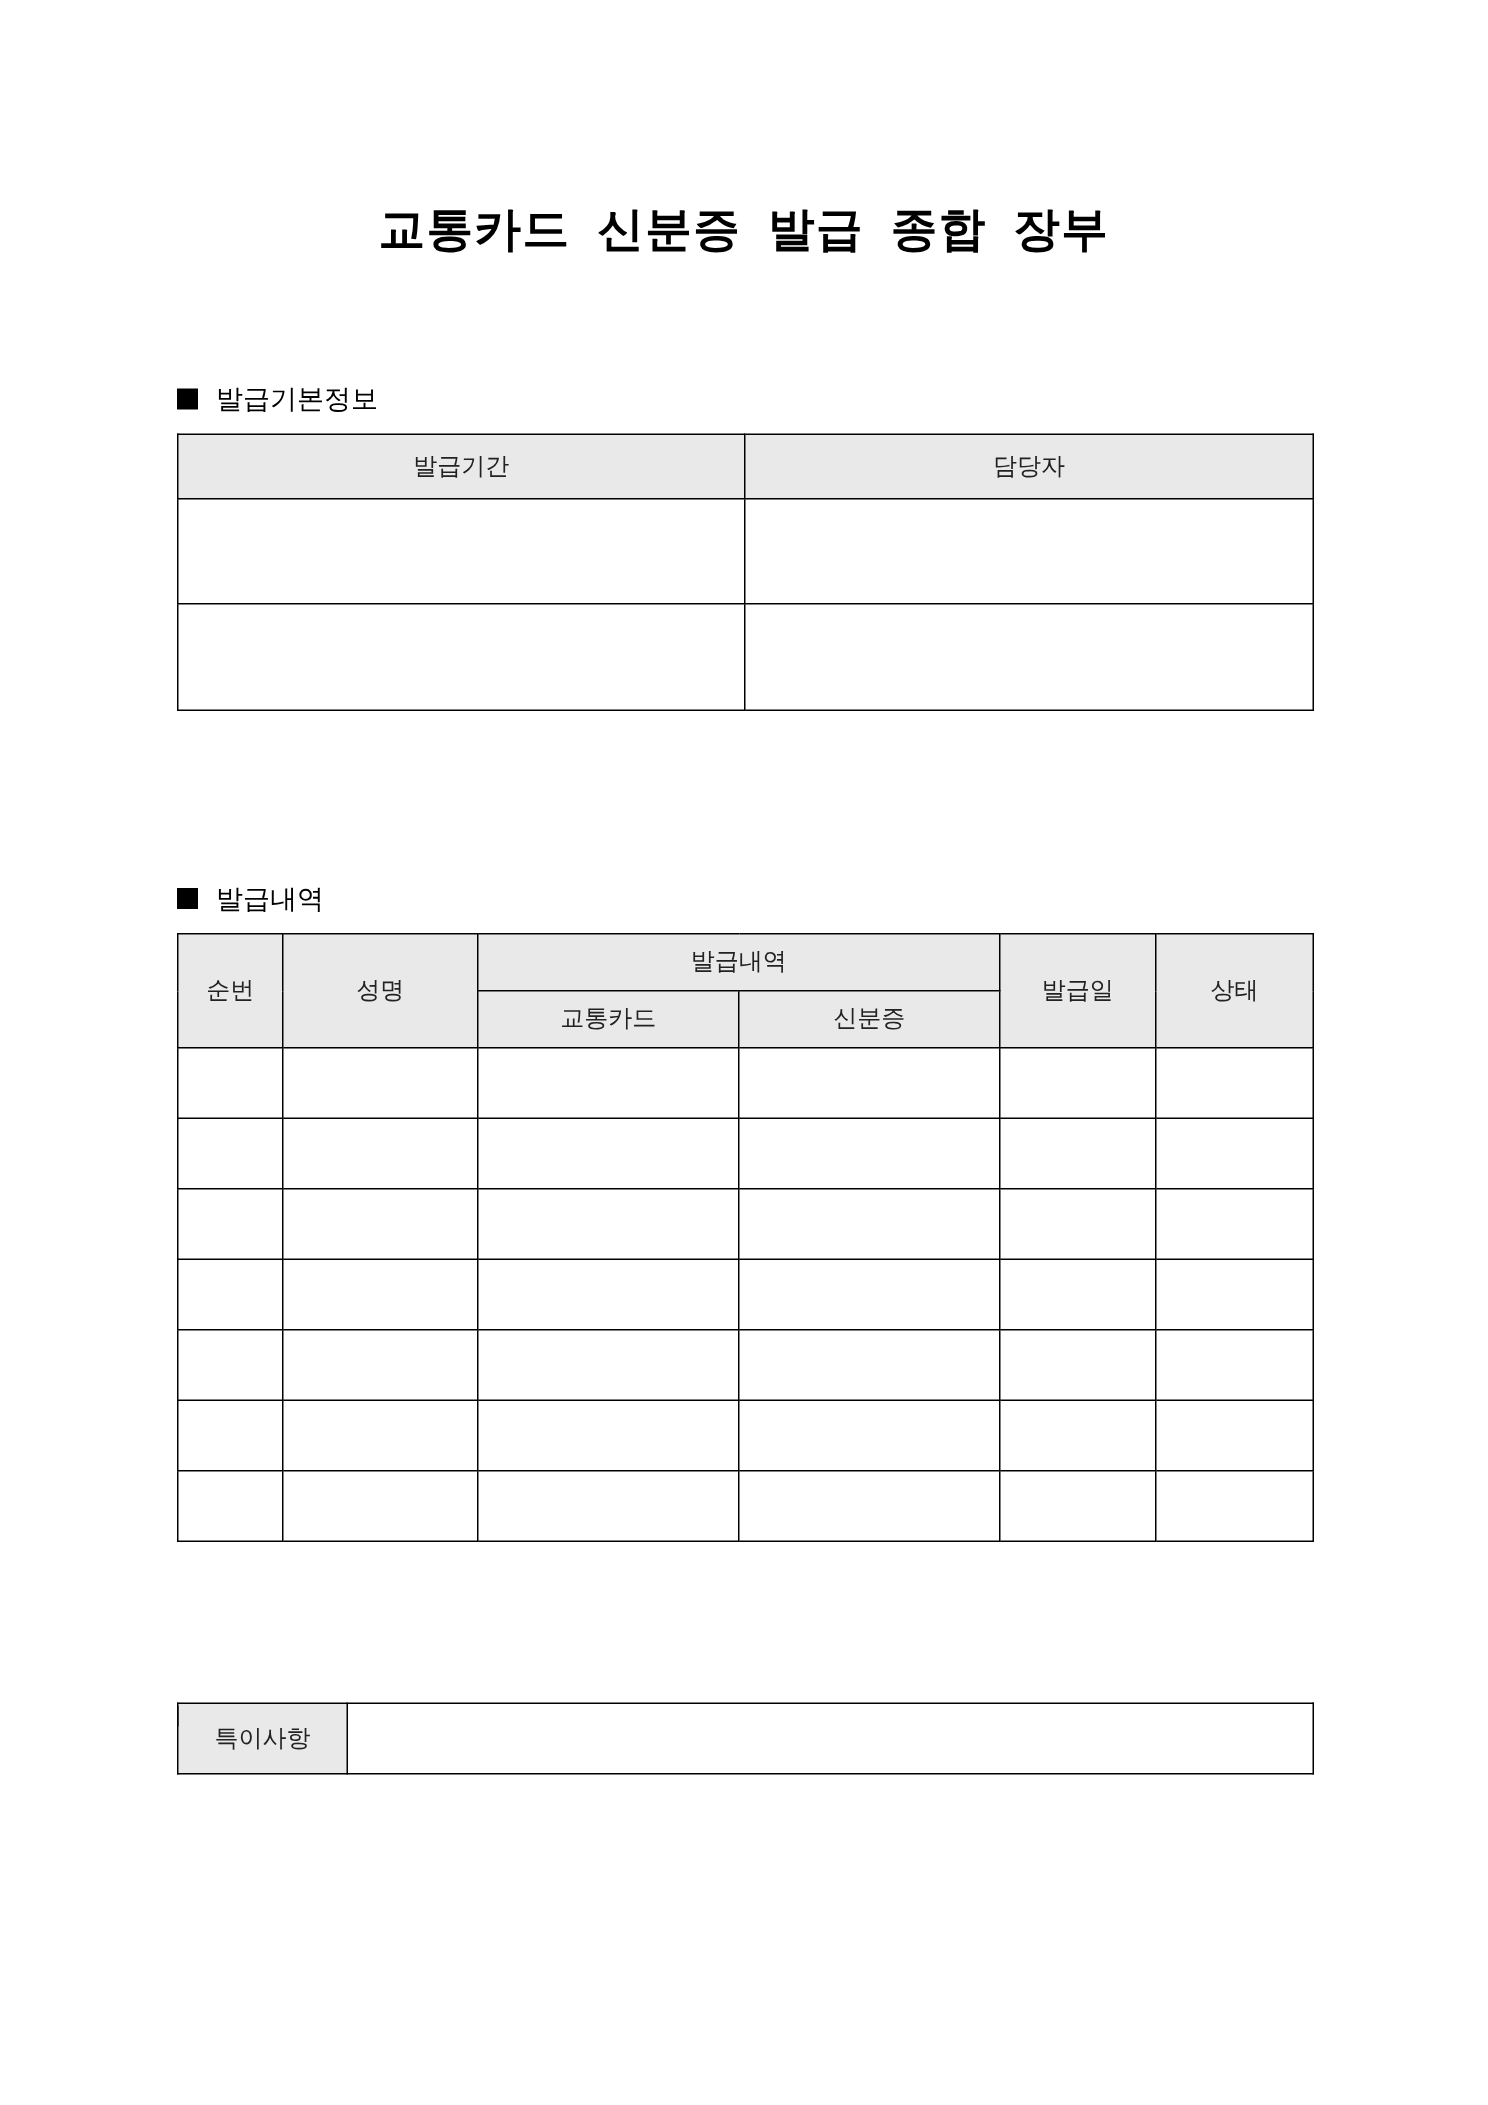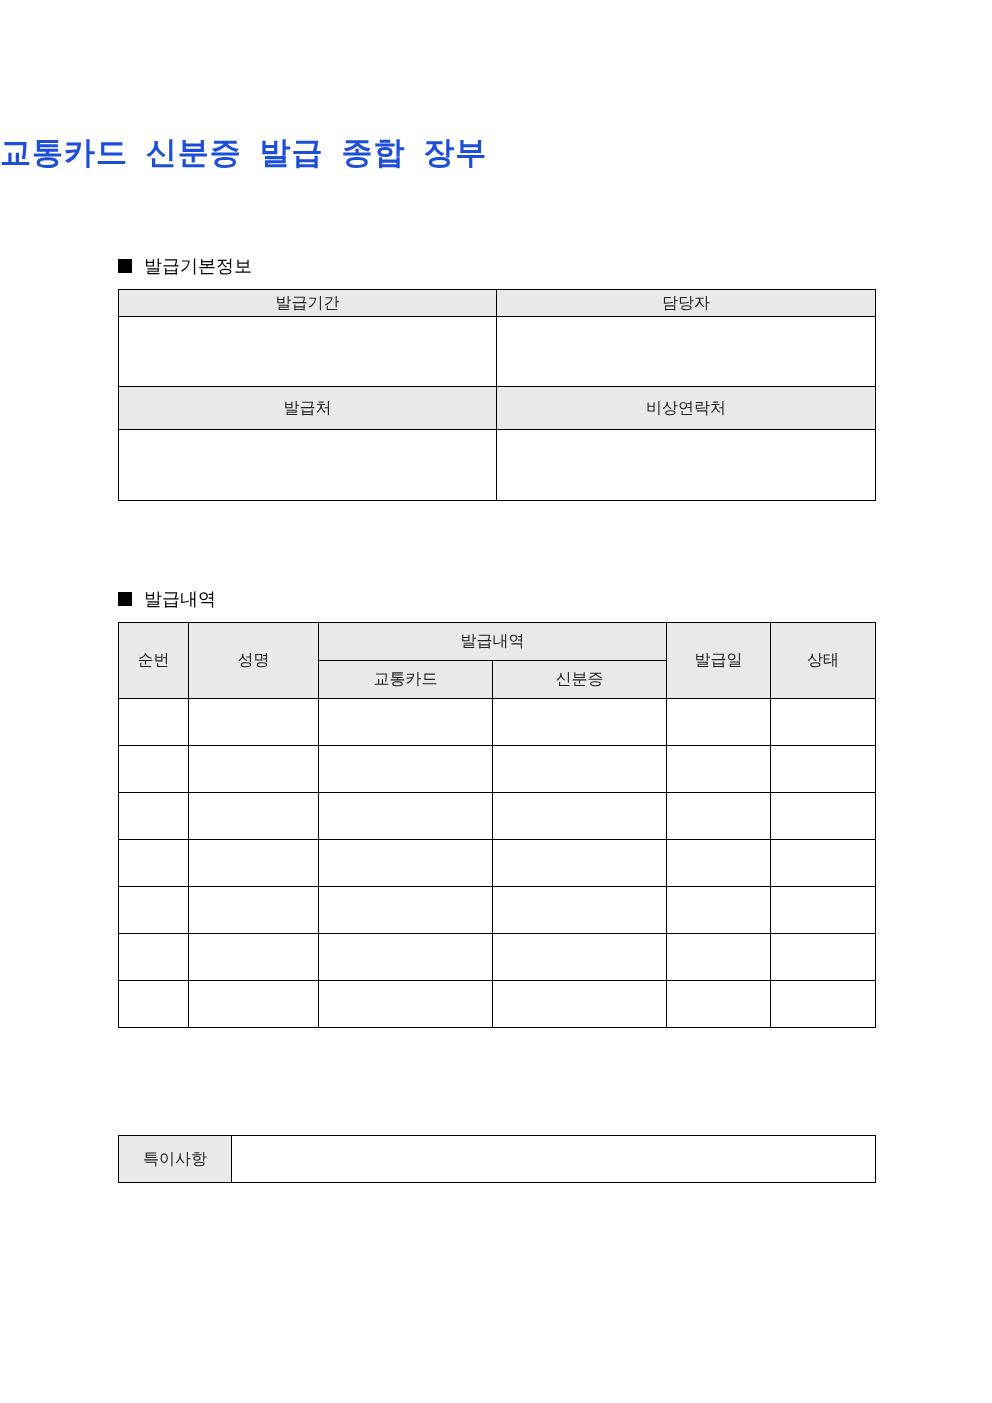--- a/index.html
+++ b/index.html
@@ -1,17 +1,17 @@
 <!DOCTYPE html>
 <html><head>
 <meta charset="utf-8">
 <style>
   html, body { margin: 0; padding: 0; background: #ffffff; }
   body { width: 992px; height: 1403px; position: relative; font-family: "DejaVu Sans", "Liberation Sans", sans-serif; color: #222; }
-  .title { position: absolute; left: 0; top: 132px; width: 992px; text-align: left; font-size: 31px; font-weight: bold; letter-spacing: 1px; color: #1d4ed8; word-spacing: 6px; }
+  .title { position: absolute; left: 0; top: 132px; width: 992px; text-align: center; font-size: 31px; font-weight: bold; letter-spacing: 1px; color: #000000; word-spacing: 6px; }
   .section-label { position: absolute; left: 118px; font-size: 18px; font-weight: normal; color: #000; display: flex; align-items: center; }
   .square { display: inline-block; width: 14px; height: 14px; background: #000; margin-right: 12px; }
   table { position: absolute; border-collapse: collapse; table-layout: fixed; }
   td { border: 1.5px solid #000; text-align: center; vertical-align: middle; font-size: 16px; color: #222; padding: 0; }
   td.h { background: #e9e9e9; }
   #t1 { left: 118px; top: 289px; width: 757px; }
   #t2 { left: 118px; top: 622px; width: 757px; }
   #t3 { left: 118px; top: 1135px; width: 757px; }
 </style>
 </head>
@@ -23,31 +23,27 @@
   <span class="square"></span>
   <span>발급기본정보</span>
 </div>
 
 <table id="t1">
   <colgroup>
       <col style="width:378px">
       <col style="width:379px">
     </colgroup>
   <tbody>
-      <tr style="height:27px;font-family:Liberation Serif, serif;">
+      <tr style="height:43px;font-family:Liberation Serif, serif;">
     <td class="h">발급기간</td>
     <td class="h">담당자</td>
   </tr>
   <tr style="height:70px;">
     <td></td>
     <td></td>
-  </tr>
-  <tr style="height:43px;">
-    <td class="h">발급처</td>
-    <td class="h">비상연락처</td>
   </tr>
   <tr style="height:71px;">
     <td></td>
     <td></td>
   </tr>
 </tbody>
   </table>
 
 <div class="section-label" style="top:587px;">
   <span class="square"></span>

